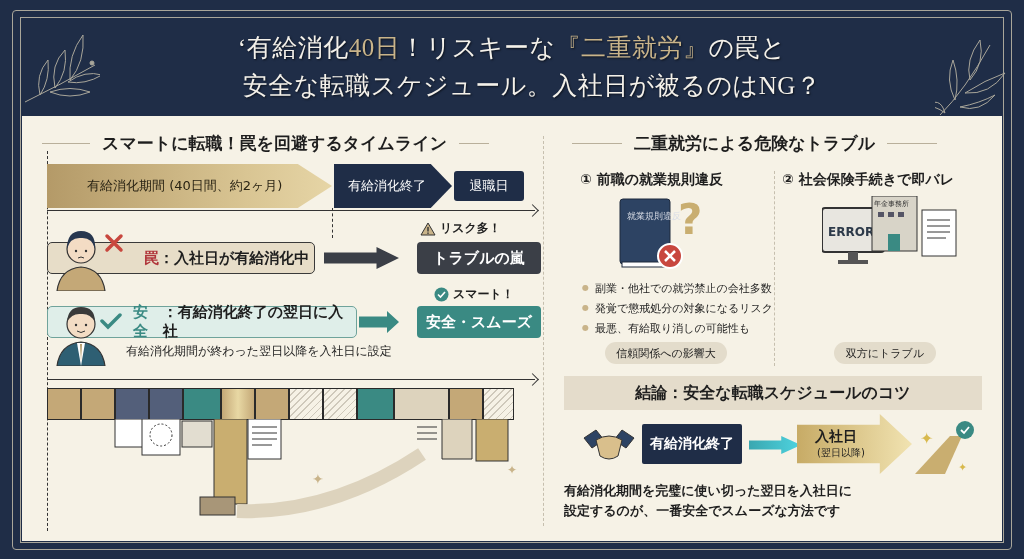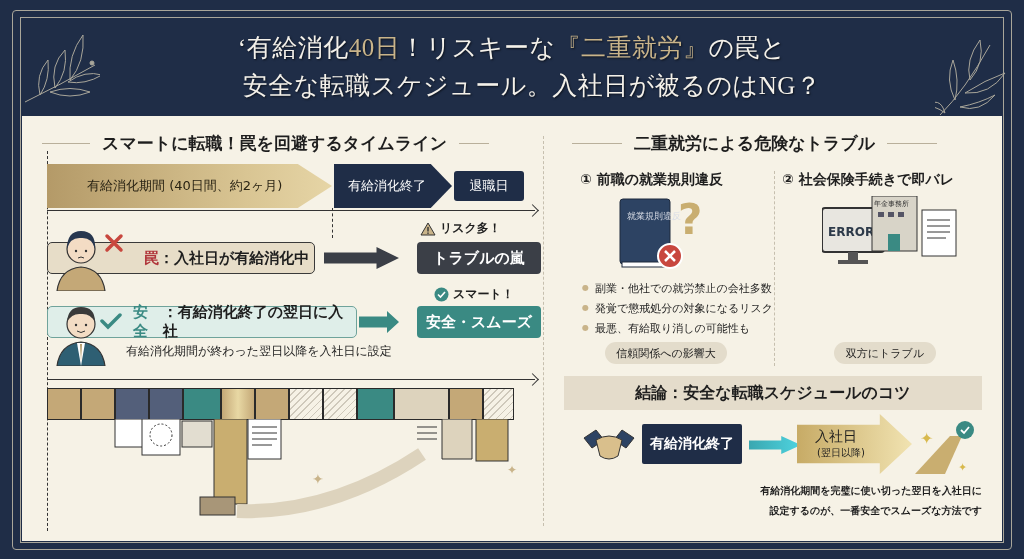--- a/index.html
+++ b/index.html
@@ -114,25 +114,25 @@
     position: absolute; left: 727px; top: 320px; width: 52px; height: 18px;
     background: linear-gradient(90deg, #3aa7b0, #4fd4e0);
     clip-path: polygon(0 25%, 62% 25%, 62% 0, 100% 50%, 62% 100%, 62% 75%, 0 75%);
   }
   .gold-arrow {
     position: absolute; left: 775px; top: 298px; width: 115px; height: 60px;
     background: linear-gradient(90deg, #c7ab66, #f1e3b1);
     clip-path: polygon(0 18%, 72% 18%, 72% 0, 100% 50%, 72% 100%, 72% 82%, 0 82%);
     display: flex; flex-direction: column; justify-content: center; padding-left: 18px;
   }
-  .gold-arrow .big { font-size: 14px; font-weight: normal; }
+  .gold-arrow .big { font-size: 14px; font-weight: bold; }
   .gold-arrow .small { font-size: 10px; padding-left: 2px; }
   .concl-text {
-    position: absolute; left: 542px; top: 365px; width: 418px; text-align: right;
-    font-size: 10px; font-weight: bold; line-height: 20px;
+    position: absolute; left: 542px; top: 365px; width: 418px; text-align: left;
+    font-size: 13px; font-weight: bold; line-height: 20px;
   }
 </style>
 </head>
 <body>
 
 <div class="frame-outer"></div>
 <div class="frame-inner"></div>
 
 <svg style="position:absolute;left:20px;top:30px" width="80" height="80">
   <g fill="none" stroke="#a9a69a" stroke-width="1">

